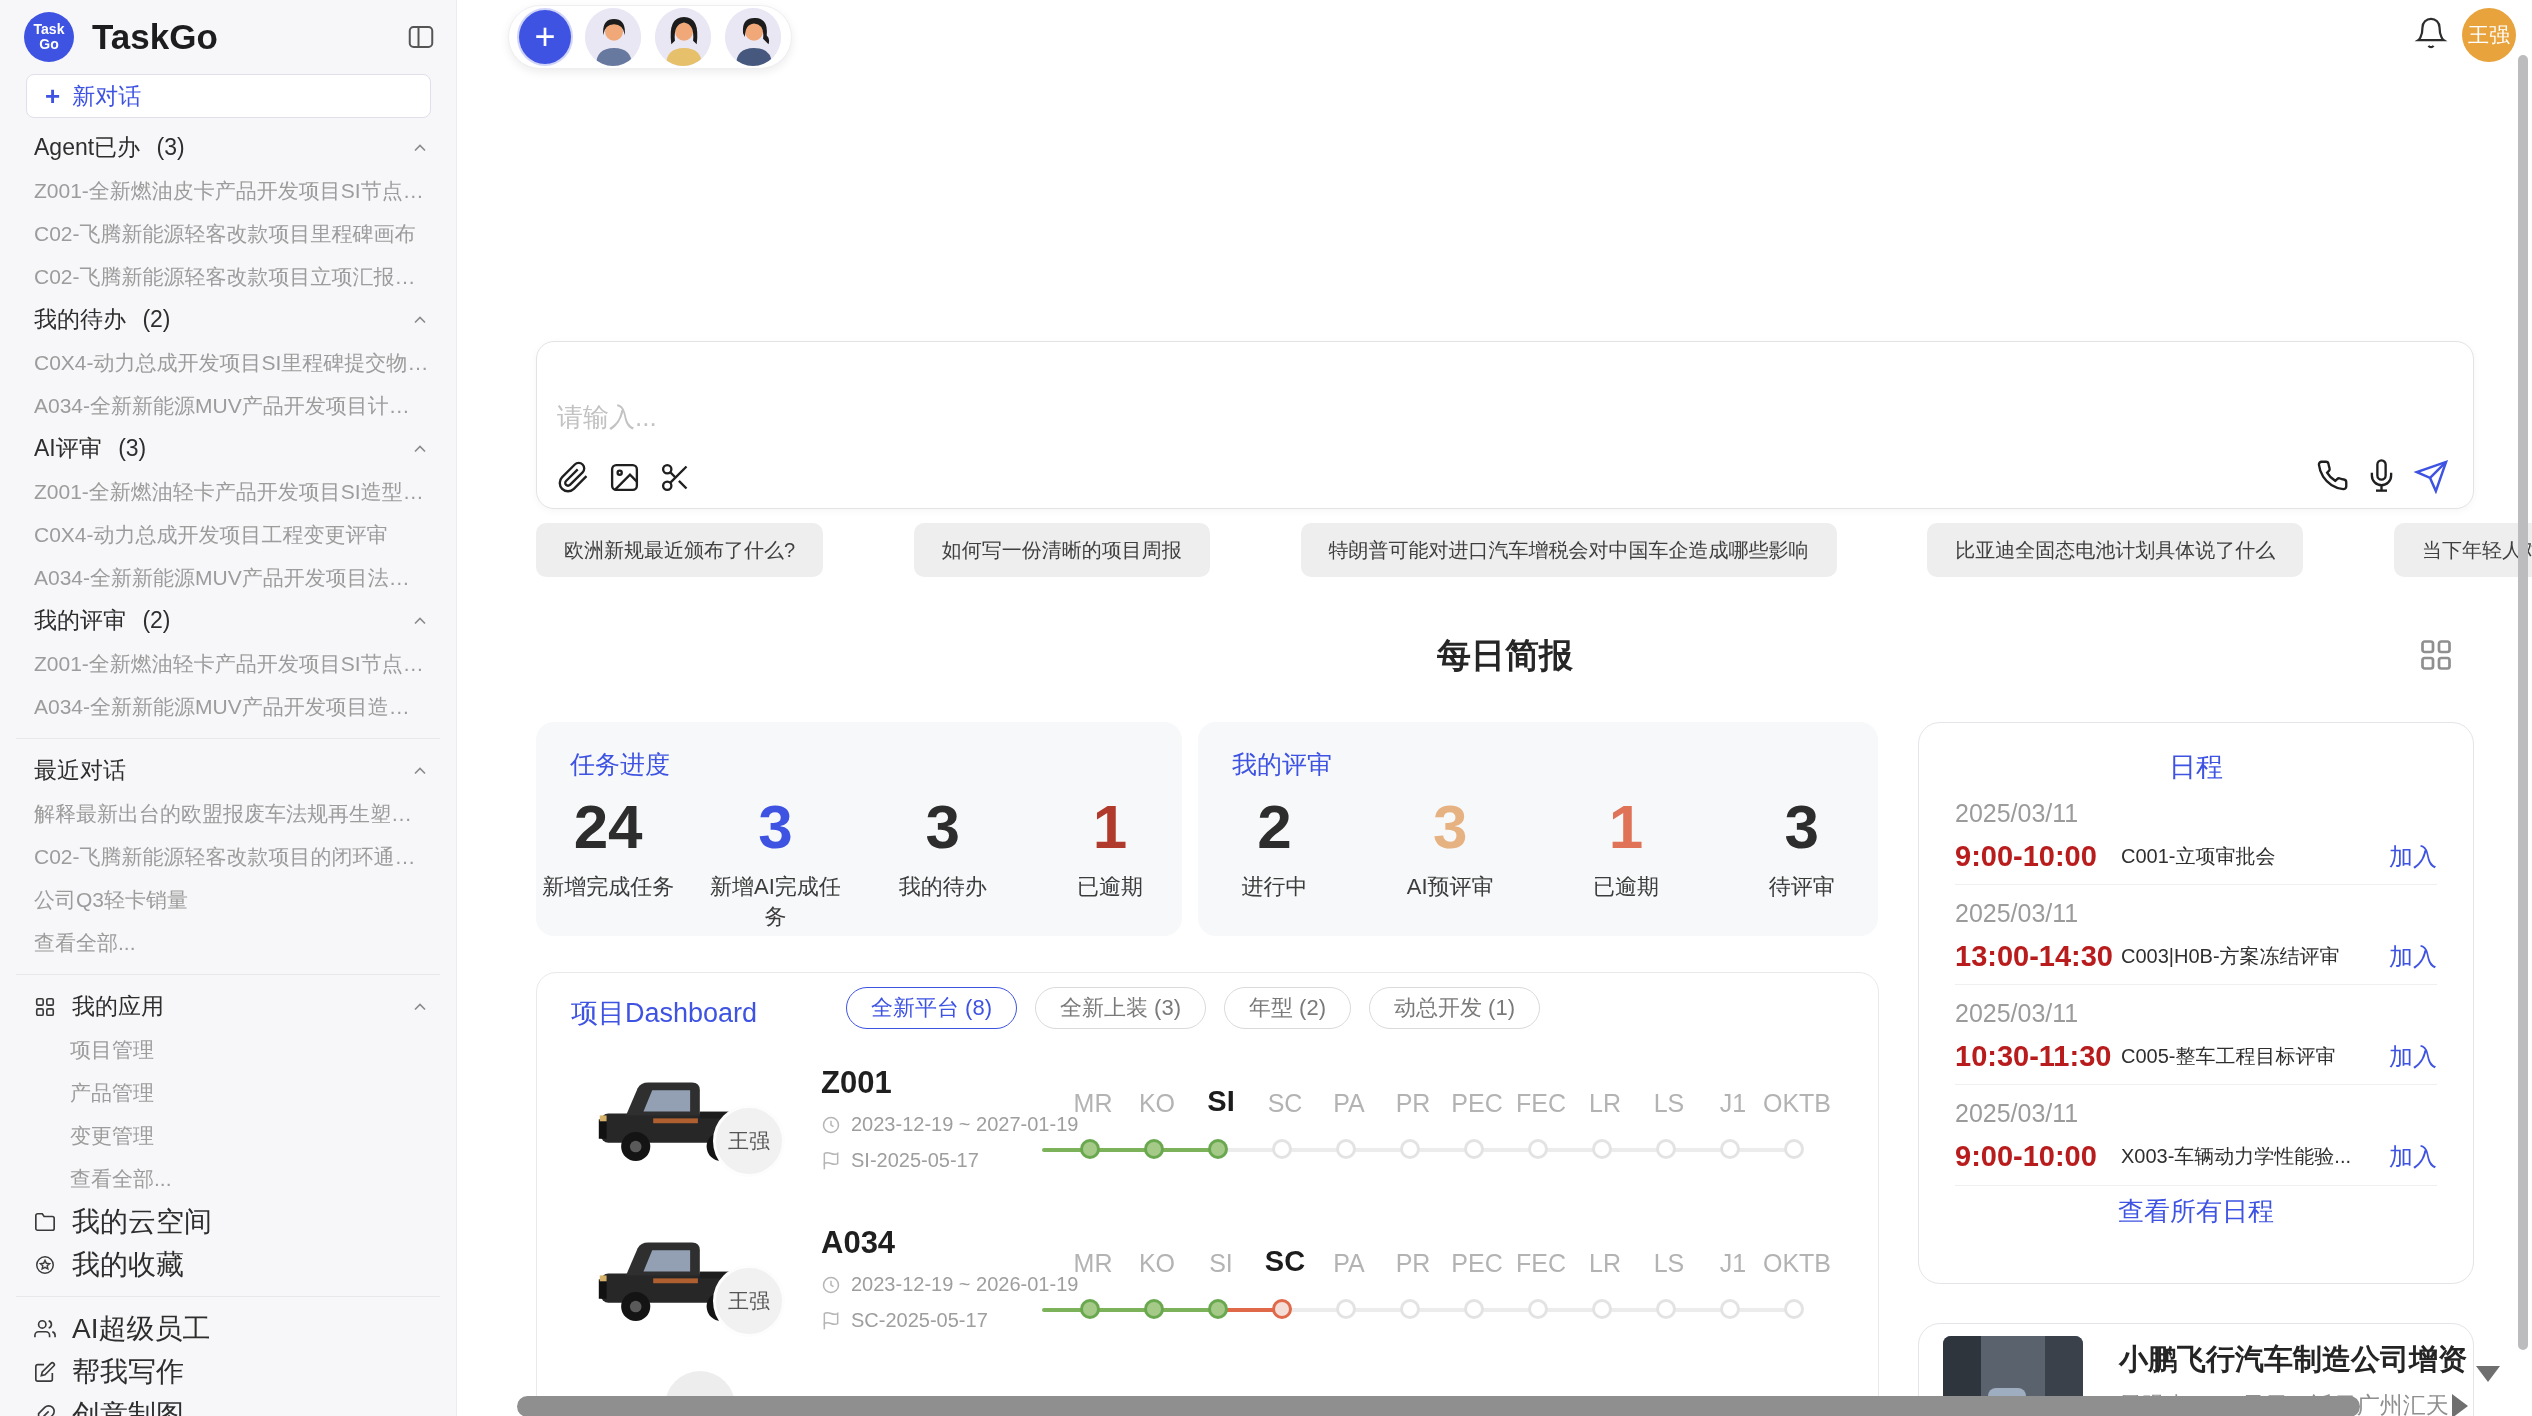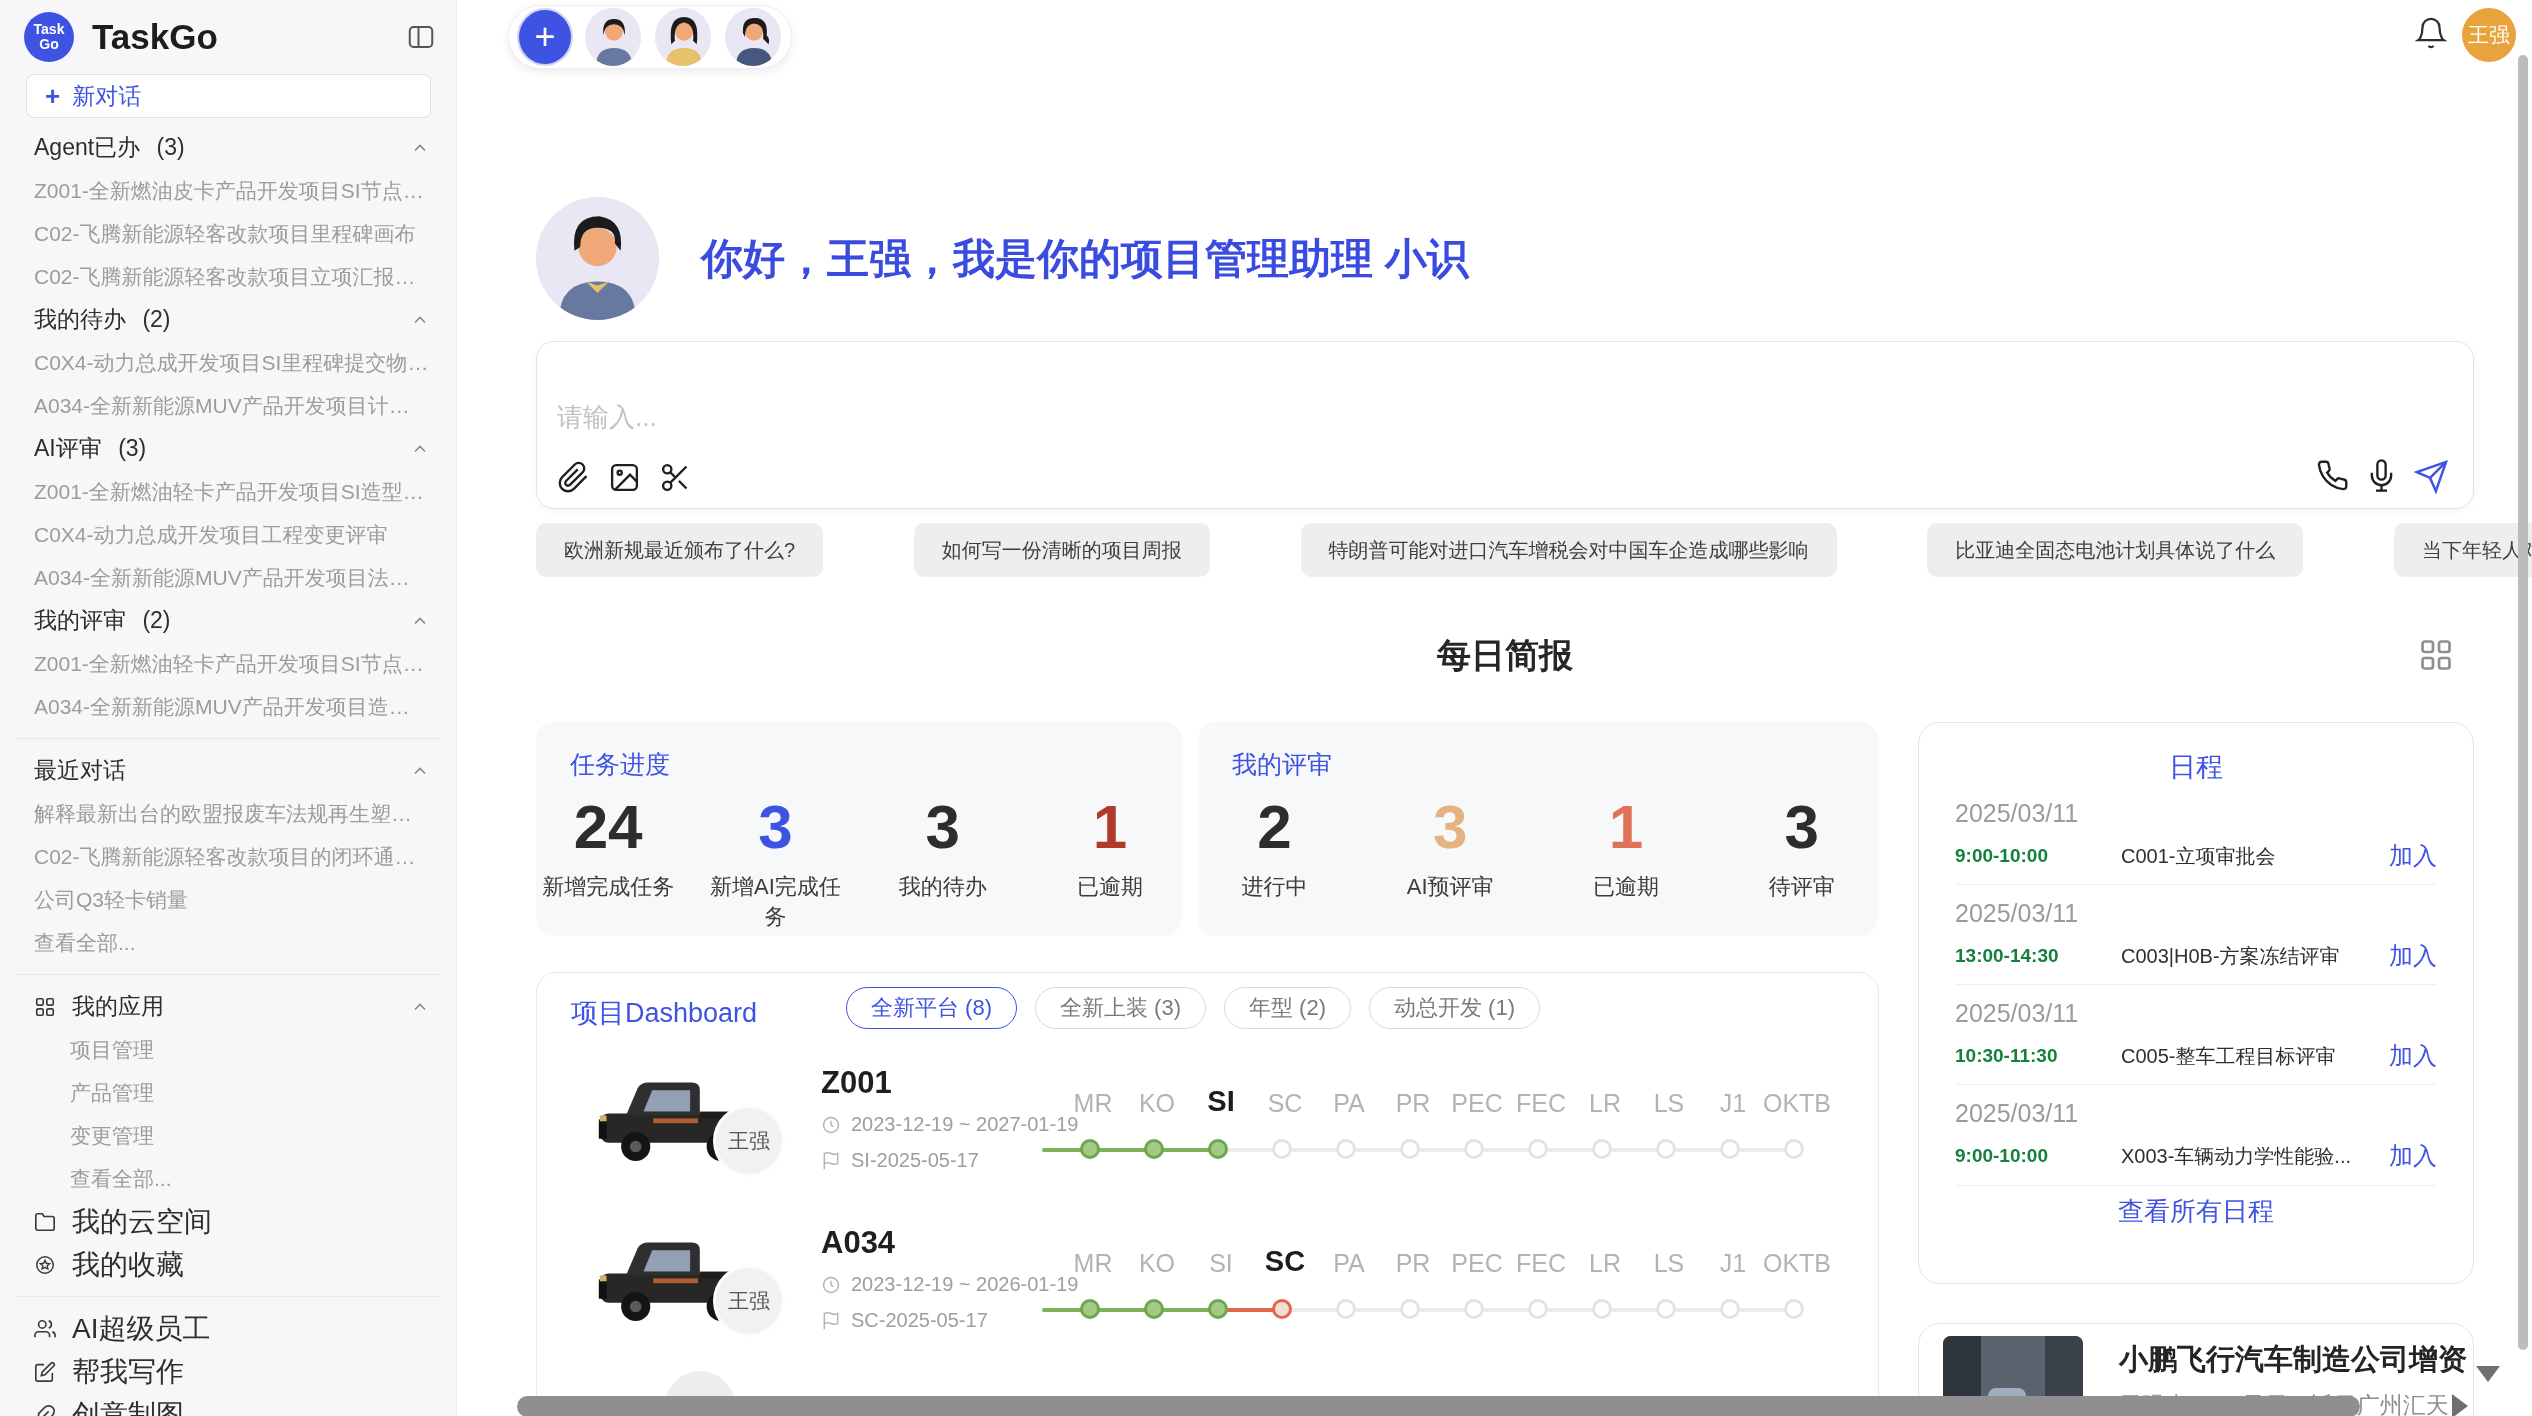--- a/index.html
+++ b/index.html
@@ -118,21 +118,21 @@
   .third-row-hint { position:absolute; left:128px; top:398px; width:70px; height:70px;
     border-radius:50%; background:#ededed; }
 
   .sched-card { position:absolute; left:1460px; top:722px; width:556px; height:562px;
     border:1px solid #e4e4e9; border-radius:22px; background:#fff; }
   .sched-title { text-align:center; margin-top:26px; font-size:27px; color:#3e53e2; }
   .sch-item { margin:0 36px; height:100px; padding-top:14px; border-bottom:1px solid #efeff2; position:relative; }
   .sch-item.last { border-bottom:none; }
   .sch-date { font-size:25px; color:#9b9b9b; }
   .sch-row { display:flex; align-items:center; margin-top:12px; }
-  .sch-time { width:166px; font-size:19px; font-weight:bold; color:#15803d; }
+  .sch-time { width:166px; font-size:29px; font-weight:bold; color:#b91c1c; }
   .sch-name { flex:1; font-size:20px; color:#2f2f2f; white-space:nowrap; overflow:hidden; }
   .sch-join { font-size:24px; color:#3e53e2; cursor:pointer; }
   .sched-viewall { text-align:center; margin-top:8px; font-size:26px; color:#3e53e2; cursor:pointer; }
 
   .news-card { position:absolute; left:1460px; top:1323px; width:556px; height:180px;
     border:1px solid #e4e4e9; border-radius:22px; background:#fff; overflow:hidden; cursor:pointer; }
   .news-thumb { position:absolute; left:24px; top:12px; width:140px; height:110px; border-radius:8px; overflow:hidden; }
   .news-title { position:absolute; left:200px; top:16px; font-size:29px; font-weight:bold; color:#242424; }
   .news-body { position:absolute; left:200px; top:64px; right:20px; font-size:23px; color:#8f8f8f; line-height:34px; }
 
@@ -378,32 +378,20 @@
   <div class="bell">
     <svg viewBox="0 0 24 24" width="34" height="34" fill="none" stroke="currentColor" stroke-width="1.6">
       <path d="M18 8A6 6 0 0 0 6 8c0 7-3 9-3 9h18s-3-2-3-9"></path>
         <path d="M13.73 21a2 2 0 0 1-3.46 0"></path>
       </svg>
   </div>
   <div class="user-avatar">
     <span>王强</span>
   </div>
 
-  <div class="greeting">
-    <div class="greet-avatar">
-      <svg viewBox="0 0 64 64" width="123" height="123">
-          <circle cx="32" cy="32" r="32" fill="#e9e7f4"></circle>
-        <path d="M12 64 Q12 44 32 44 Q52 44 52 64 Z" fill="#68799f"></path>
-        <path d="M26 44 L32 50 L38 44 L32 46 Z" fill="#e6c06a"></path>
-        <circle cx="32" cy="26" r="10" fill="#f0a878"></circle>
-        <path d="M20 28 Q18 10 33 10 Q46 12 44 28 L41 24 Q42 16 32 16 Q23 16 23 26 Z" fill="#1c1c1c"></path>
-        </svg>
-    </div>
-    <div class="greet-text">你好，王强，我是你的项目管理助理 小识</div>
-  </div>
 
   <div class="input-card">
     <textarea placeholder="请输入..." style=""></textarea>
     <div class="in-icons-l">
       <span class="in-ic">
         <svg viewBox="0 0 24 24" width="33" height="33" fill="none" stroke="currentColor" stroke-width="1.7">
           <path d="M21.44 11.05l-9.19 9.19a6 6 0 0 1-8.49-8.49l9.19-9.19a4 4 0 0 1 5.66 5.66l-9.2 9.19a2 2 0 0 1-2.83-2.83l8.49-8.48"></path>
           </svg>
       </span>
       <span class="in-ic">

